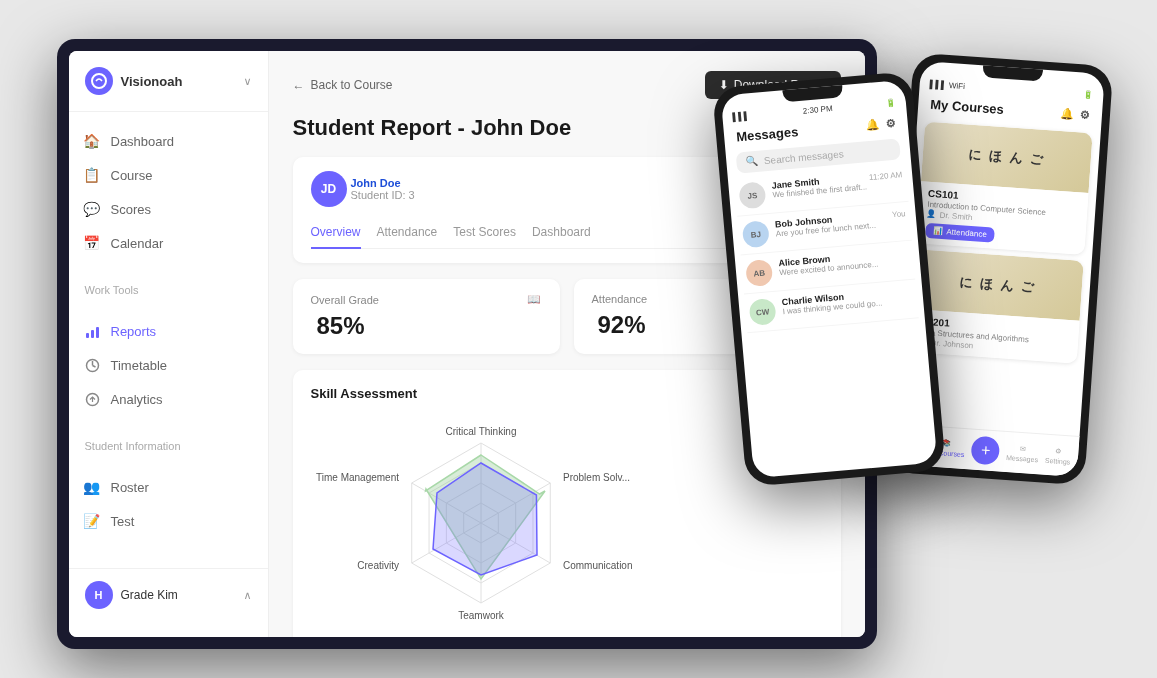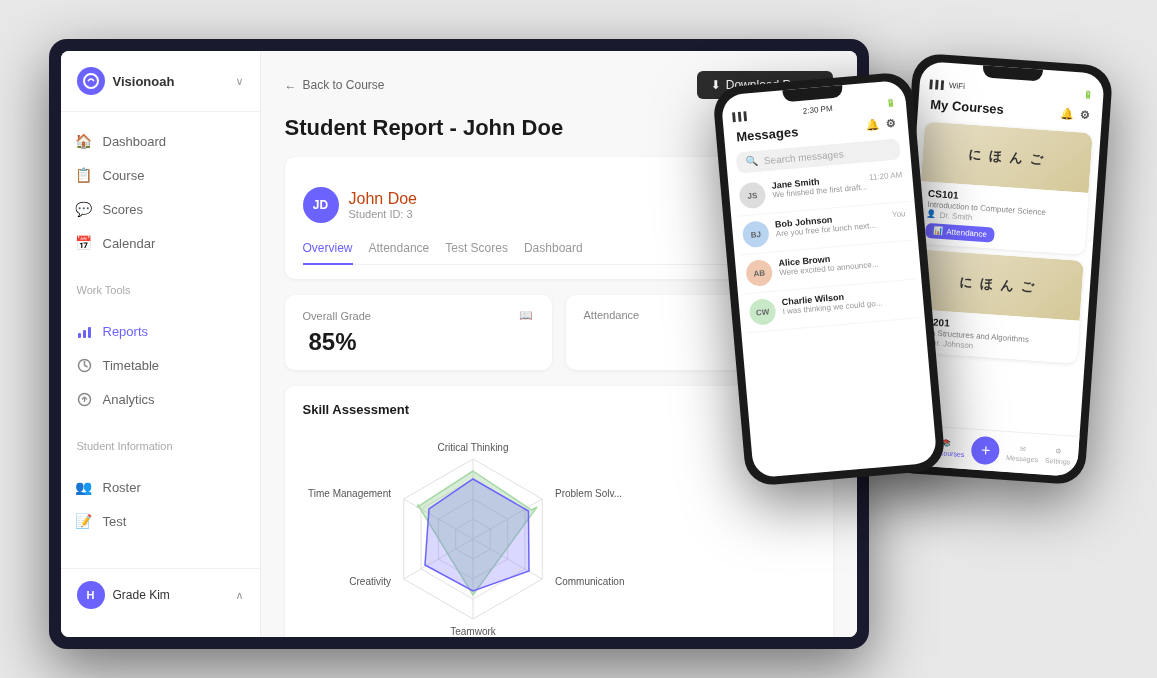--- a/index.html
+++ b/index.html
@@ -19,21 +19,21 @@
       width: 1100px;
       height: 640px;
       display: flex;
       align-items: center;
       justify-content: center;
     }
 
     
     .monitor {
       position: absolute;
-      left: 20px;
+      left: 28px;
       top: 20px;
       width: 820px;
       height: 610px;
       background: #1a1a2e;
       border-radius: 18px;
       padding: 12px;
       box-shadow: 0 20px 60px rgba(0,0,0,0.5);
     }
 
     .monitor-screen {
@@ -210,42 +210,41 @@
       background: white;
       border-radius: 10px;
       padding: 14px 18px;
       margin-bottom: 16px;
       box-shadow: 0 1px 4px rgba(0,0,0,0.06);
     }
 
     .student-header {
       display: flex;
       align-items: center;
-      gap: 10px;
+      gap: 4px;
       margin-bottom: 14px;
-      margin-top: 16px;
     }
 
     .student-avatar {
       width: 36px;
       height: 36px;
       background: #6c63ff;
       border-radius: 50%;
       display: flex;
       align-items: center;
       justify-content: center;
       color: white;
       font-size: 12px;
       font-weight: bold;
     }
 
     .student-info-name {
-      font-size: 16px;
-      font-weight: 400;
-      color: #c2410c;
+      font-size: 11px;
+      font-weight: 700;
+      color: #1d4ed8;
     }
 
     .student-info-id {
       font-size: 11px;
       color: #999;
     }
 
     .tabs {
       display: flex;
       gap: 16px;
@@ -693,20 +692,21 @@
             <div class="stat-label">
               <span>Overall Grade</span>
               <span>📖</span>
             </div>
             <div class="stat-value">85%</div>
           </div>
           <div class="stat-card">
             <div class="stat-label">
               <span>Attendance</span>
             </div>
+            <div class="stat-value">92%</div>
           </div>
         </div>
 
         <div class="skill-card">
           <div class="skill-title">Skill Assessment</div>
           <div class="radar-container">
             <svg class="radar-svg" viewBox="0 0 340 220">
 
               <g transform="translate(170,110)">
 

